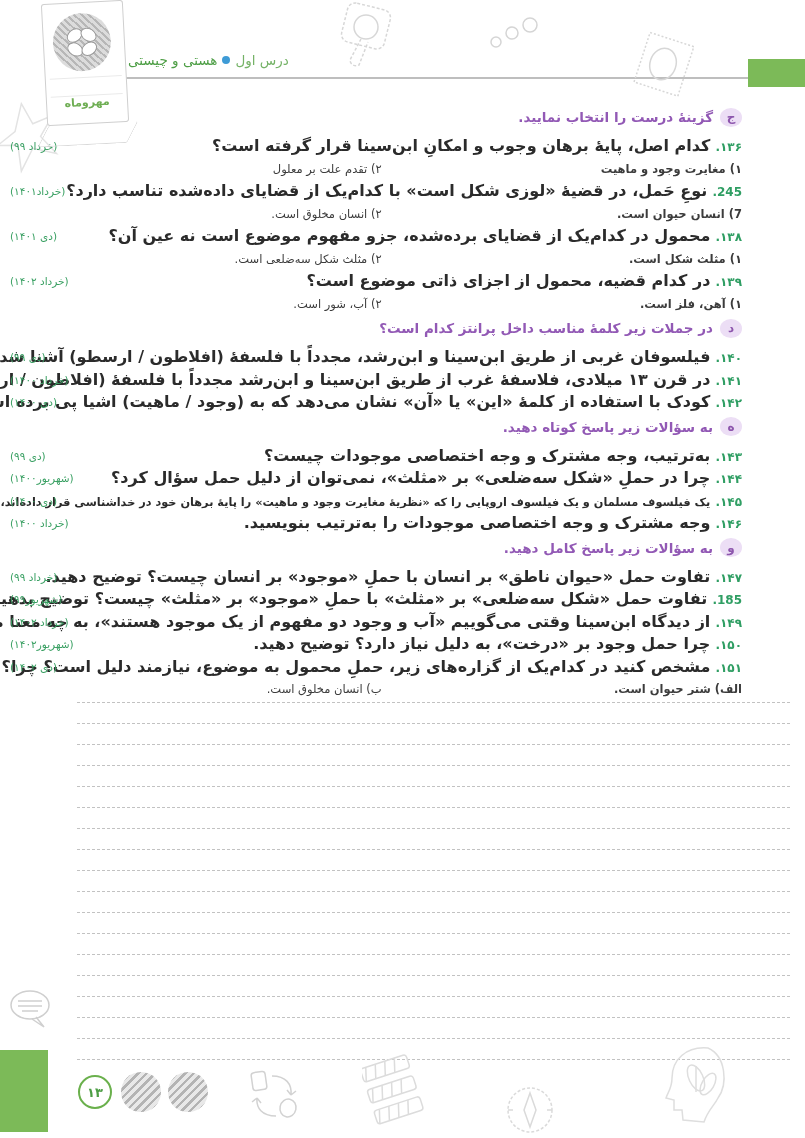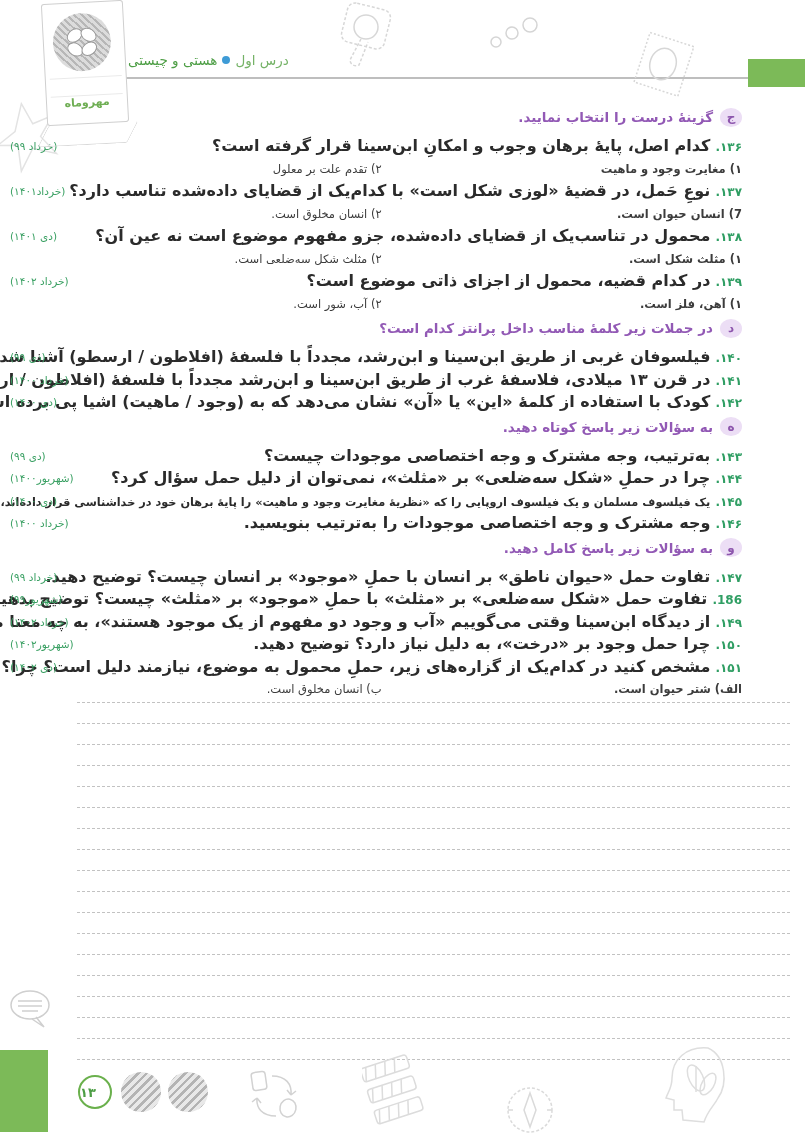--- a/index.html
+++ b/index.html
@@ -47,21 +47,21 @@
   .opt1{flex:0 0 53%;font-weight:bold;}
   .opt2{flex:1;}
 
   
   .answer-lines{position:absolute;top:682px;left:77px;right:15px;}
   .answer-line{height:20px;border-bottom:1px dashed #c2c2c2;}
 
   
   .footer-block{position:absolute;left:0;top:1050px;width:48px;height:82px;background:#7cba58;}
   .page-badge{position:absolute;left:78px;top:1075px;width:34px;height:34px;border:2px solid #6ab04c;
-              border-radius:50%;box-sizing:border-box;display:flex;align-items:center;justify-content:flex-end;
+              border-radius:50%;box-sizing:border-box;display:flex;align-items:center;justify-content:center;
               color:#4d9e45;font-weight:700;font-size:13px;}
   .hatch-circle{position:absolute;top:1072px;width:40px;height:40px;border-radius:50%;
     background:repeating-linear-gradient(135deg,#ababab 0 2.5px,#e6e6e6 2.5px 6px);opacity:.9;}
 </style>
 </head>
 <body>
 
 <div class="bookmark">
   <div class="bm-line" style="top:74px"></div>
   <div class="bm-line" style="top:92px"></div>
@@ -127,32 +127,32 @@
     <span class="q-num">۱۳۶.</span>
     <span class="q-text">کدام اصل، پایهٔ برهان وجوب و امکانِ ابن‌سینا قرار گرفته است؟</span>
   </div>
   <div class="opts">
     <span class="opt opt1">۱) مغایرت وجود و ماهیت</span>
     <span class="opt opt2">۲) تقدم علت بر معلول</span>
   </div>
 
   <div class="q-row">
     <span class="q-date">(خرداد۱۴۰۱)</span>
-    <span class="q-num">۱۳۷.</span>
+    <span class="q-num">245.</span>
     <span class="q-text">نوعِ حَمل، در قضیهٔ «لوزی شکل است» با کدام‌یک از قضایای داده‌شده تناسب دارد؟</span>
   </div>
   <div class="opts">
     <span class="opt opt1">7) انسان حیوان است.</span>
     <span class="opt opt2">۲) انسان مخلوق است.</span>
   </div>
 
   <div class="q-row">
     <span class="q-date">(دی ۱۴۰۱)</span>
     <span class="q-num">۱۳۸.</span>
-    <span class="q-text">محمول در تناسب‌یک از قضایای داده‌شده، جزو مفهوم موضوع است نه عین آن؟</span>
+    <span class="q-text">محمول در کدام‌یک از قضایای برده‌شده، جزو مفهوم موضوع است نه عین آن؟</span>
   </div>
   <div class="opts">
     <span class="opt opt1">۱) مثلث شکل است.</span>
     <span class="opt opt2">۲) مثلث شکل سه‌ضلعی است.</span>
   </div>
 
   <div class="q-row">
     <span class="q-date">(خرداد ۱۴۰۲)</span>
     <span class="q-num">۱۳۹.</span>
     <span class="q-text">در کدام قضیه، محمول از اجزای ذاتی موضوع است؟</span>
@@ -214,21 +214,21 @@
     <span class="sec-title">به سؤالات زیر پاسخ کامل دهید.</span>
   </div>
 
   <div class="q-row">
     <span class="q-date">(خرداد ۹۹)</span>
     <span class="q-num">۱۴۷.</span>
     <span class="q-text">تفاوت حمل «حیوان ناطق» بر انسان با حملِ «موجود» بر انسان چیست؟ توضیح دهید.</span>
   </div>
   <div class="q-row">
     <span class="q-date">(شهریور۹۹)</span>
-    <span class="q-num">186.</span>
+    <span class="q-num">185.</span>
     <span class="q-text">تفاوت حمل «شکل سه‌ضلعی» بر «مثلث» با حملِ «موجود» بر «مثلث» چیست؟ توضیح بدهید.</span>
   </div>
   <div class="q-row">
     <span class="q-date">(خرداد ۱۴۰۲)</span>
     <span class="q-num">۱۴۹.</span>
     <span class="q-text">از دیدگاه ابن‌سینا وقتی می‌گوییم «آب و وجود دو مفهوم از یک موجود هستند»، به چه معنا می‌باشد؟ توضیح دهید.</span>
   </div>
   <div class="q-row">
     <span class="q-date">(شهریور۱۴۰۲)</span>
     <span class="q-num">۱۵۰.</span>

